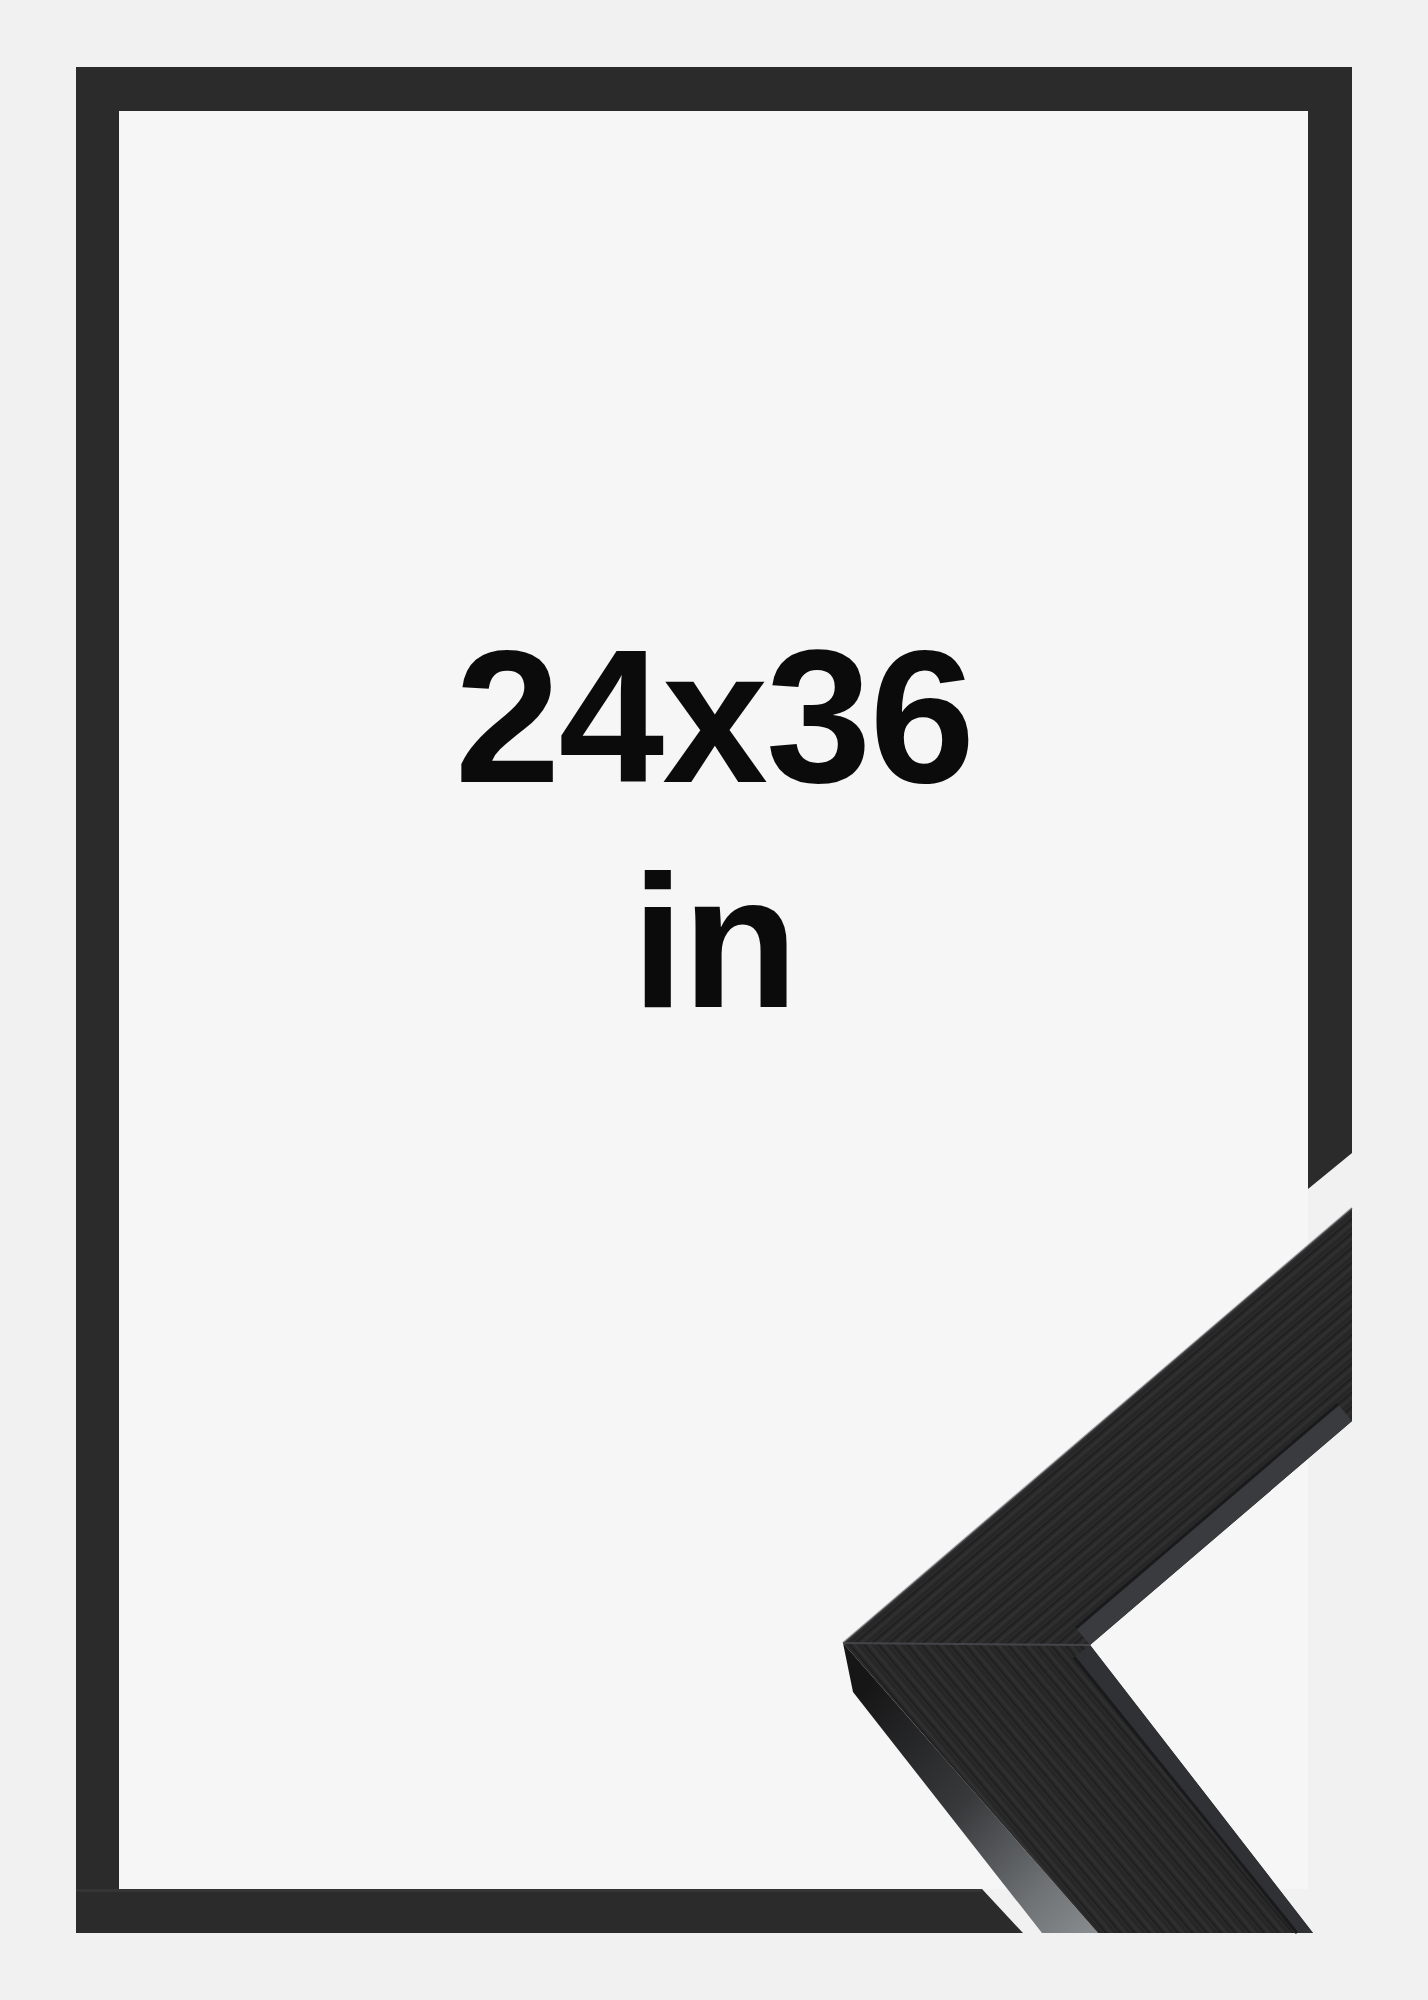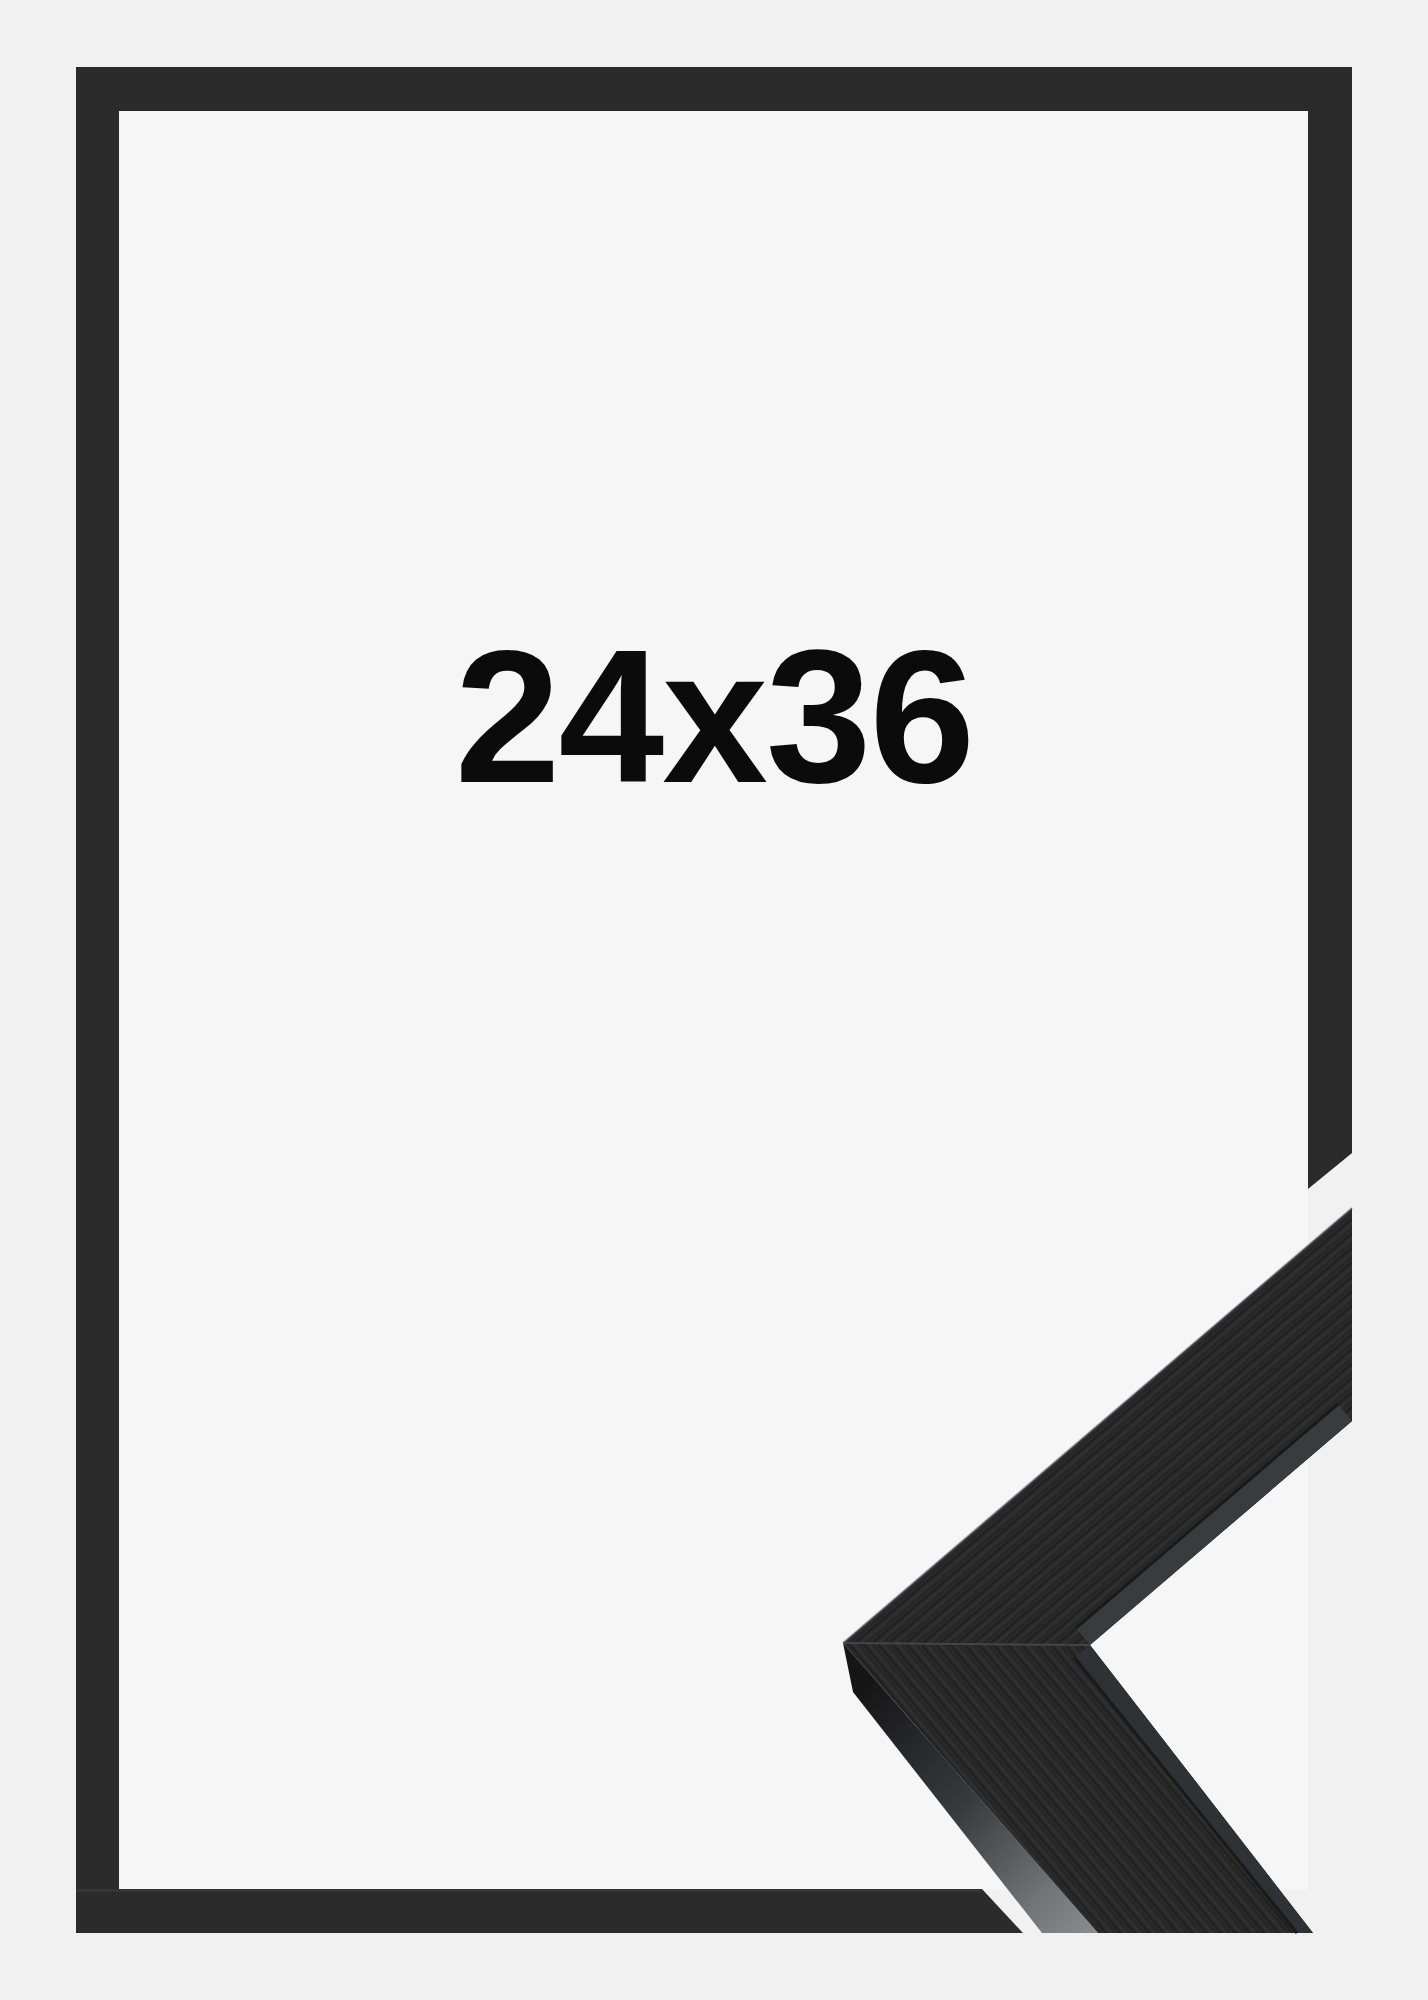--- a/index.html
+++ b/index.html
@@ -92,15 +92,16 @@
       <path d="M1074,1657 L1297,1933" stroke-width="3" fill="none" stroke="#1a1a1c"></path>
 
       <path d="M843,1643 L1090,1645" stroke="#47484b" stroke-width="2" opacity="0.9" fill="none"></path>
 
       <path d="M843,1643 L1352,1208" stroke="#54565b" stroke-width="2.2" opacity="0.5" fill="none"></path>
     </g>
   </svg>
 
   <div class="size-label">
     <span class="line">24x36</span>
+    <span class="line">in</span>
   </div>
 
 </div>
 
 </body></html>

